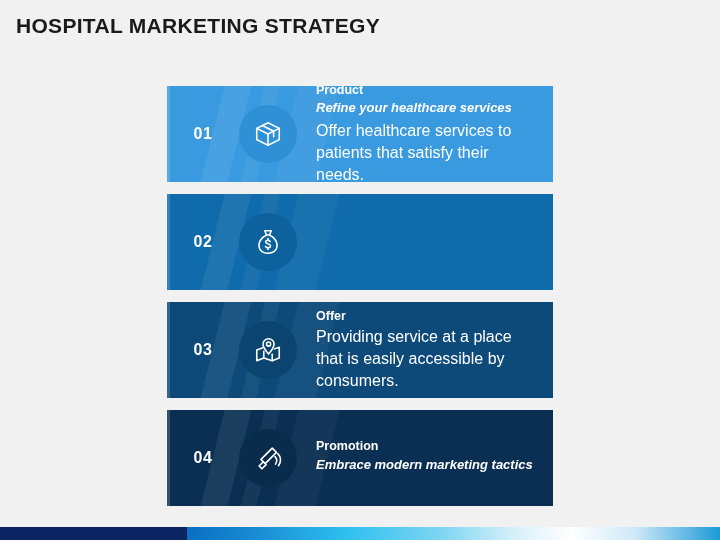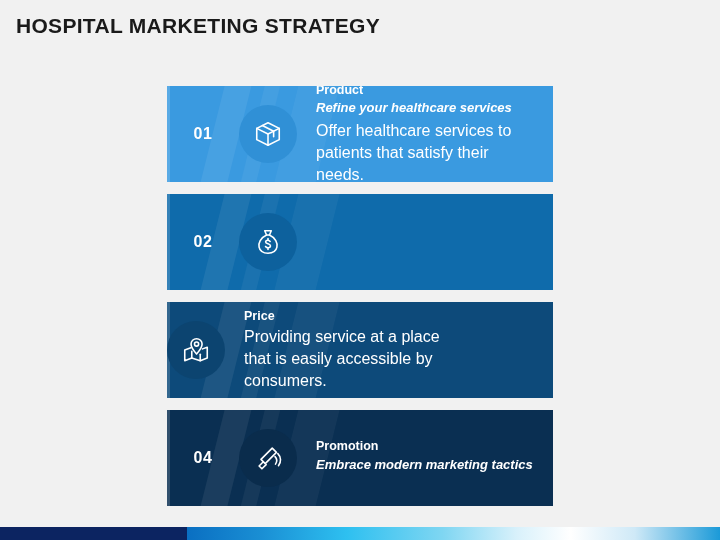--- a/index.html
+++ b/index.html
@@ -196,33 +196,34 @@
         </svg>
       </span>
     </div>
   </div>
 
   <div class="card" style="background:#0d4a7a;">
     <div class="card-edge"></div>
     <div class="swoosh a"></div>
     <div class="swoosh b"></div>
     <div class="swoosh c"></div>
+    <div class="card-number">03</div>
     <div class="icon-circle" style="background:#0c4470;">
       <span>
         <svg width="30" height="30" viewBox="0 0 32 32" fill="none" stroke="#ffffff" stroke-width="1.7" stroke-linejoin="round" stroke-linecap="round">
           <path d="M10.5 13.5 L4 16 L4 27.5 L11.5 24.5 L20.5 27.5 L28 24.5 L28 13 L23 14.8"></path>
           <path d="M11.5 17.5 L11.5 24.5"></path>
           <path d="M20.5 20.5 L20.5 27.5"></path>
           <path d="M16.6 4 C13.3 4 10.7 6.5 10.7 9.7 C10.7 13.8 16.6 20.3 16.6 20.3 C16.6 20.3 22.5 13.8 22.5 9.7 C22.5 6.5 19.9 4 16.6 4 Z"></path>
           <circle cx="16.6" cy="9.7" r="2.2"></circle>
         </svg>
       </span>
     </div>
     <div class="card-text">
-      <div class="card-heading">Price</div>
+      <div class="card-heading">Offer</div>
       <div class="card-desc">Providing service at a place that is easily accessible by consumers.</div>
     </div>
   </div>
 
   <div class="card" style="background:#0a2f52;">
     <div class="card-edge"></div>
     <div class="swoosh a"></div>
     <div class="swoosh b"></div>
     <div class="swoosh c"></div>
     <div class="card-number">04</div>

